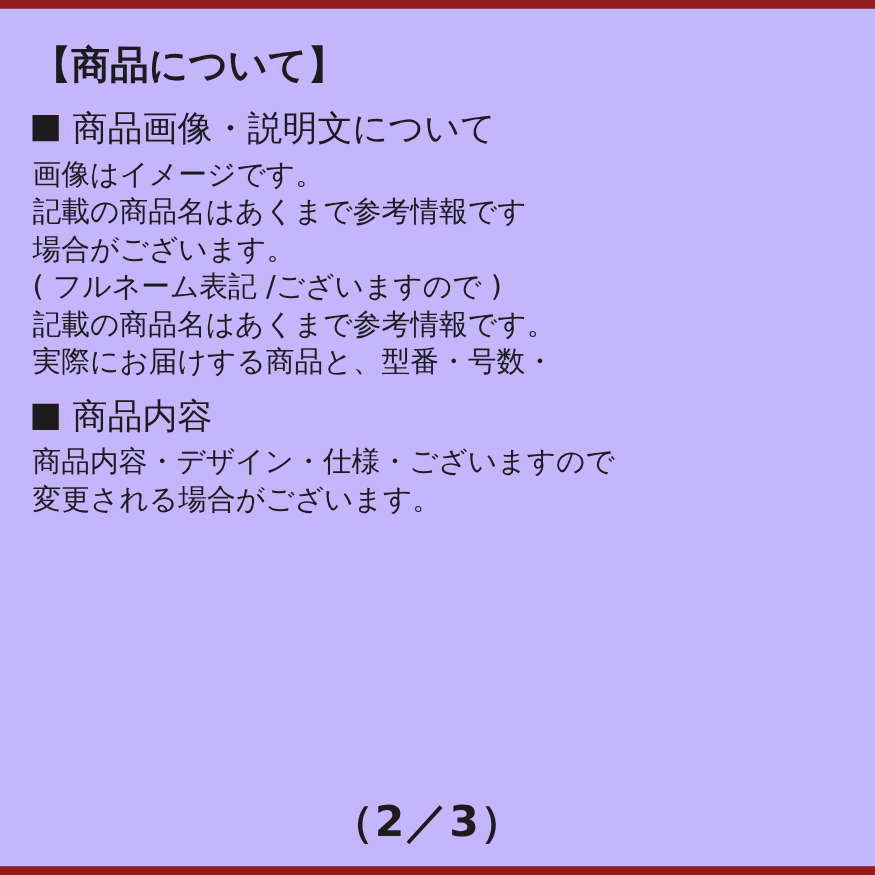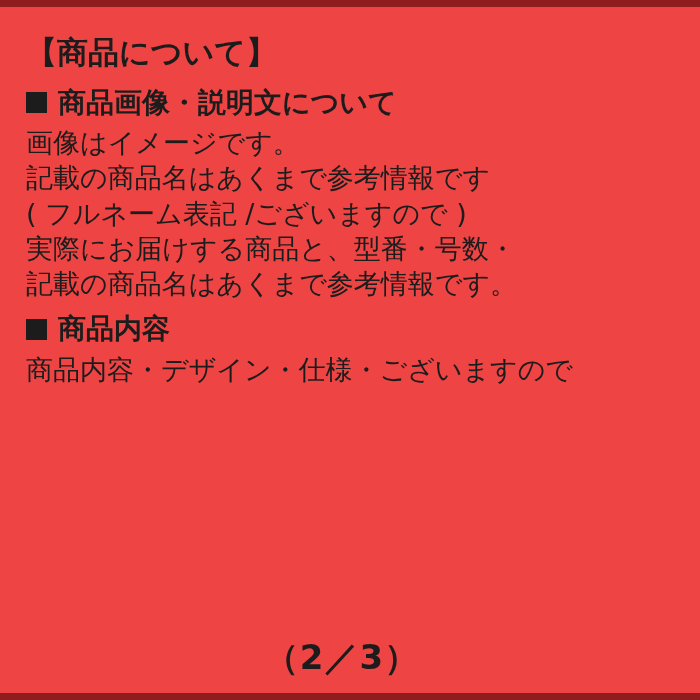--- a/index.html
+++ b/index.html
@@ -11,56 +11,56 @@
     height: 700px;
     background: #ffffff;
     font-family: "DejaVu Sans", "Liberation Sans", sans-serif;
     overflow: hidden;
   }
   .page {
     position: relative;
     width: 700px;
     height: 700px;
     box-sizing: border-box;
-    background: #ef4444;
+    background: #c4b5fd;
     border-top: 7px solid #8f1d1d;
     border-bottom: 7px solid #8f1d1d;
   }
   .content {
     position: absolute;
     left: 26px;
     top: 26px;
     right: 18px;
     color: #1c1c1c;
   }
   .heading-bracket {
     font-size: 31px;
     font-weight: bold;
     line-height: 1.28;
     letter-spacing: 0px;
     margin: 0 0 6px 0;
   }
   .section-heading {
     font-size: 28px;
-    font-weight: bold;
+    font-weight: normal;
     line-height: 1.3;
     margin: 12px 0 4px 0;
     display: flex;
     align-items: center;
     gap: 11px;
   }
   .square-bullet {
     display: inline-block;
     width: 21px;
     height: 21px;
     background: #1c1c1c;
     flex: 0 0 auto;
   }
   .body-line {
-    font-size: 27px;
+    font-size: 23px;
     line-height: 1.305;
     margin: 0;
     white-space: nowrap;
   }
   .section-heading.second {
     margin-top: 10px;
     text-align: right;
   }
   .page-indicator {
     position: absolute;
@@ -82,27 +82,29 @@
 
     <p class="heading-bracket">【商品について】</p>
 
     <div class="section-heading">
       <span class="square-bullet"></span>
       <span>商品画像・説明文について</span>
     </div>
 
     <p class="body-line">画像はイメージです。</p>
     <p class="body-line">記載の商品名はあくまで参考情報です</p>
+    <p class="body-line">場合がございます。</p>
     <p class="body-line">( フルネーム表記 /ございますので )</p>
+    <p class="body-line">記載の商品名はあくまで参考情報です。</p>
     <p class="body-line">実際にお届けする商品と、型番・号数・</p>
-    <p class="body-line">記載の商品名はあくまで参考情報です。</p>
 
     <div class="section-heading second">
       <span class="square-bullet"></span>
       <span>商品内容</span>
     </div>
 
     <p class="body-line">商品内容・デザイン・仕様・ございますので</p>
+    <p class="body-line">変更される場合がございます。</p>
 
   </div>
 
   <div class="page-indicator">（2／3）</div>
 </div>
 
 </body></html>

